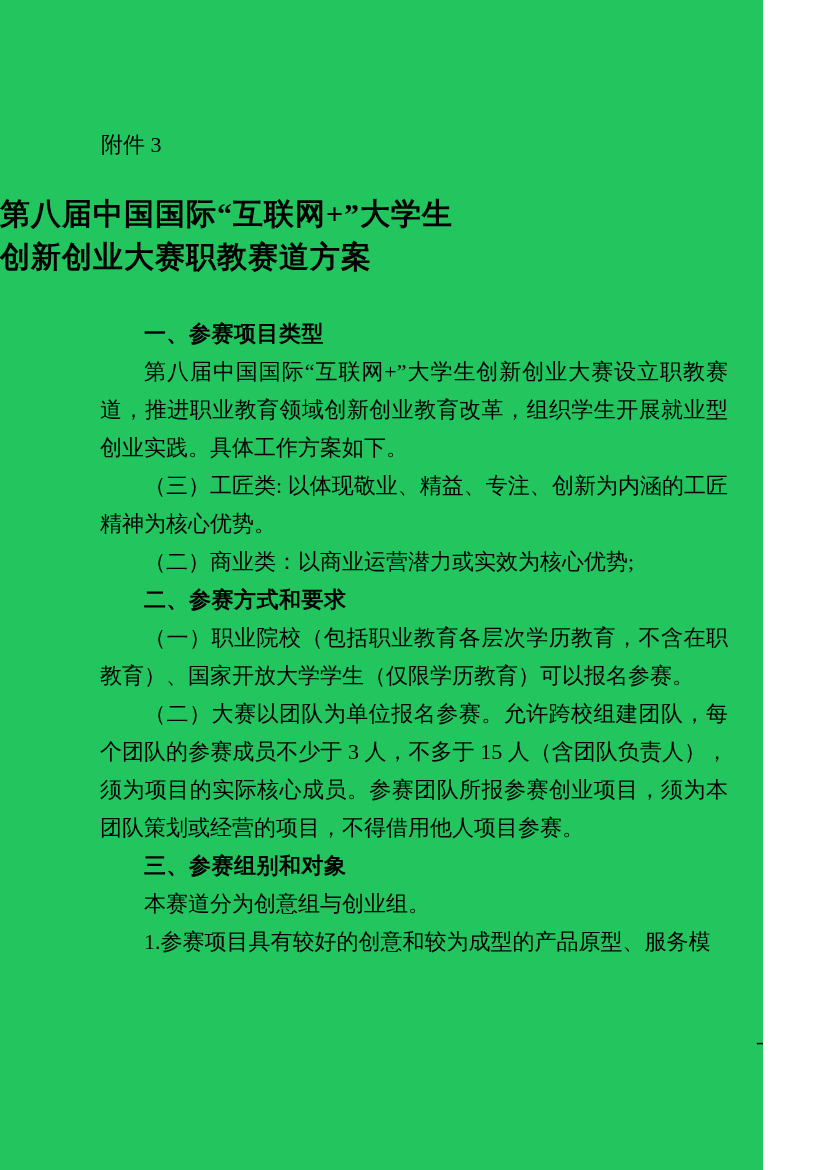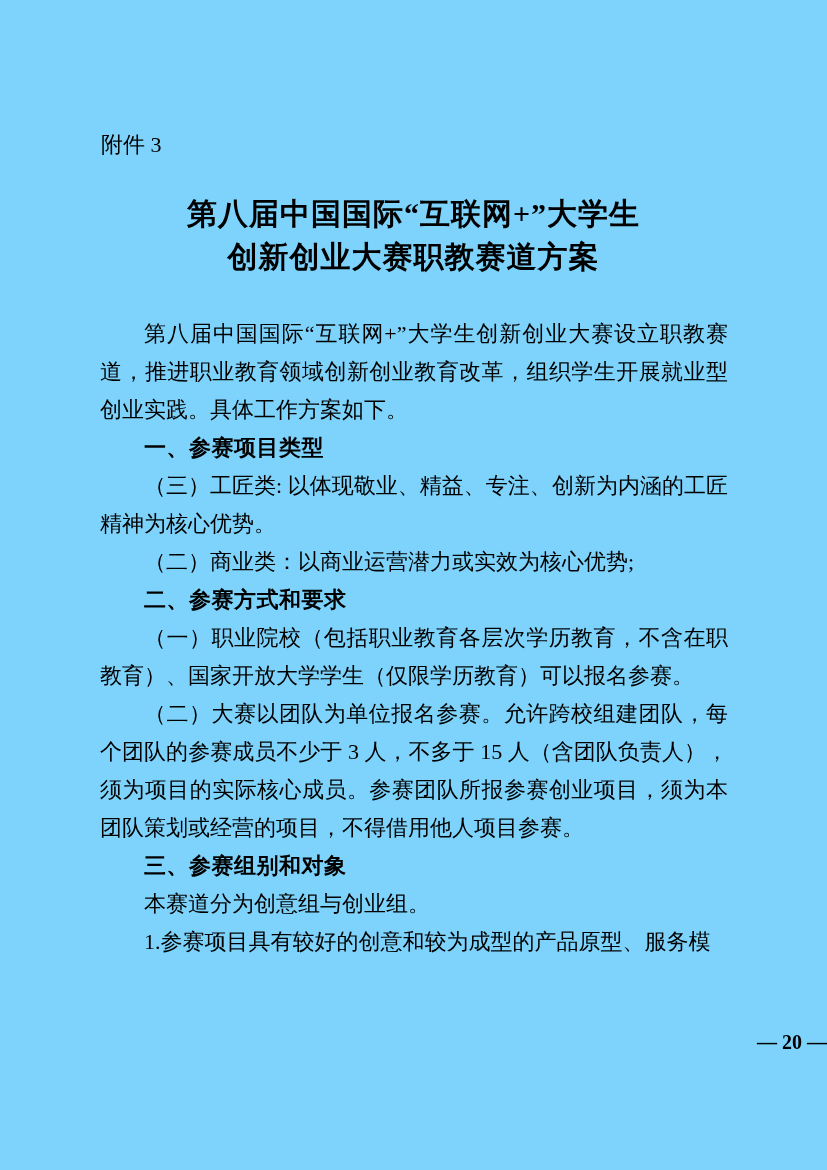--- a/index.html
+++ b/index.html
@@ -2,42 +2,41 @@
 <html><head>
 <meta charset="utf-8">
 <style>
   html, body {
     margin: 0;
     padding: 0;
     background: #ffffff;
   }
   .page {
     position: relative;
-    width: 827px;
+    width: 763px;
     height: 1170px;
-    background: #7dd3fc;
+    background: #22c55e;
     overflow: hidden;
     color: #000000;
     font-family: "Liberation Serif", "DejaVu Serif", serif;
   }
   .attachment-label {
     position: absolute;
     left: 101px;
     top: 131px;
     font-size: 22px;
     line-height: 28px;
     font-family: "Liberation Serif", "DejaVu Serif", serif;
     white-space: pre;
   }
   .doc-title {
     position: absolute;
     left: 0;
     top: 192px;
     width: 827px;
-    text-align: center;
     font-size: 30px;
     line-height: 43px;
     font-weight: bold;
     font-family: "Liberation Serif", "DejaVu Serif", serif;
     letter-spacing: 1px;
   }
   .doc-body {
     position: absolute;
     left: 100px;
     top: 315px;
@@ -82,22 +81,22 @@
 
   <div class="attachment-label">附件 3</div>
 
   <div class="doc-title">
     <div>第八届中国国际“互联网+”大学生</div>
     <div>创新创业大赛职教赛道方案</div>
   </div>
 
   <div class="doc-body">
 
-  <p class="para body">第八届中国国际“互联网+”大学生创新创业大赛设立职教赛道，推进职业教育领域创新创业教育改革，组织学生开展就业型创业实践。具体工作方案如下。</p>
-      <p class="para heading">一、参赛项目类型</p>
+  <p class="para heading">一、参赛项目类型</p>
+      <p class="para body">第八届中国国际“互联网+”大学生创新创业大赛设立职教赛道，推进职业教育领域创新创业教育改革，组织学生开展就业型创业实践。具体工作方案如下。</p>
       <p class="para body">（三）工匠类: 以体现敬业、精益、专注、创新为内涵的工匠精神为核心优势。</p>
       <p class="para body">（二）商业类：以商业运营潜力或实效为核心优势;</p>
       <p class="para heading">二、参赛方式和要求</p>
       <p class="para body">（一）职业院校（包括职业教育各层次学历教育，不含在职教育）、国家开放大学学生（仅限学历教育）可以报名参赛。</p>
       <p class="para body">（二）大赛以团队为单位报名参赛。允许跨校组建团队，每个团队的参赛成员不少于 3 人，不多于 15 人（含团队负责人），须为项目的实际核心成员。参赛团队所报参赛创业项目，须为本团队策划或经营的项目，不得借用他人项目参赛。</p>
       <p class="para heading">三、参赛组别和对象</p>
       <p class="para body">本赛道分为创意组与创业组。</p>
       <p class="para body">1.参赛项目具有较好的创意和较为成型的产品原型、服务模</p>
     </div>
 

